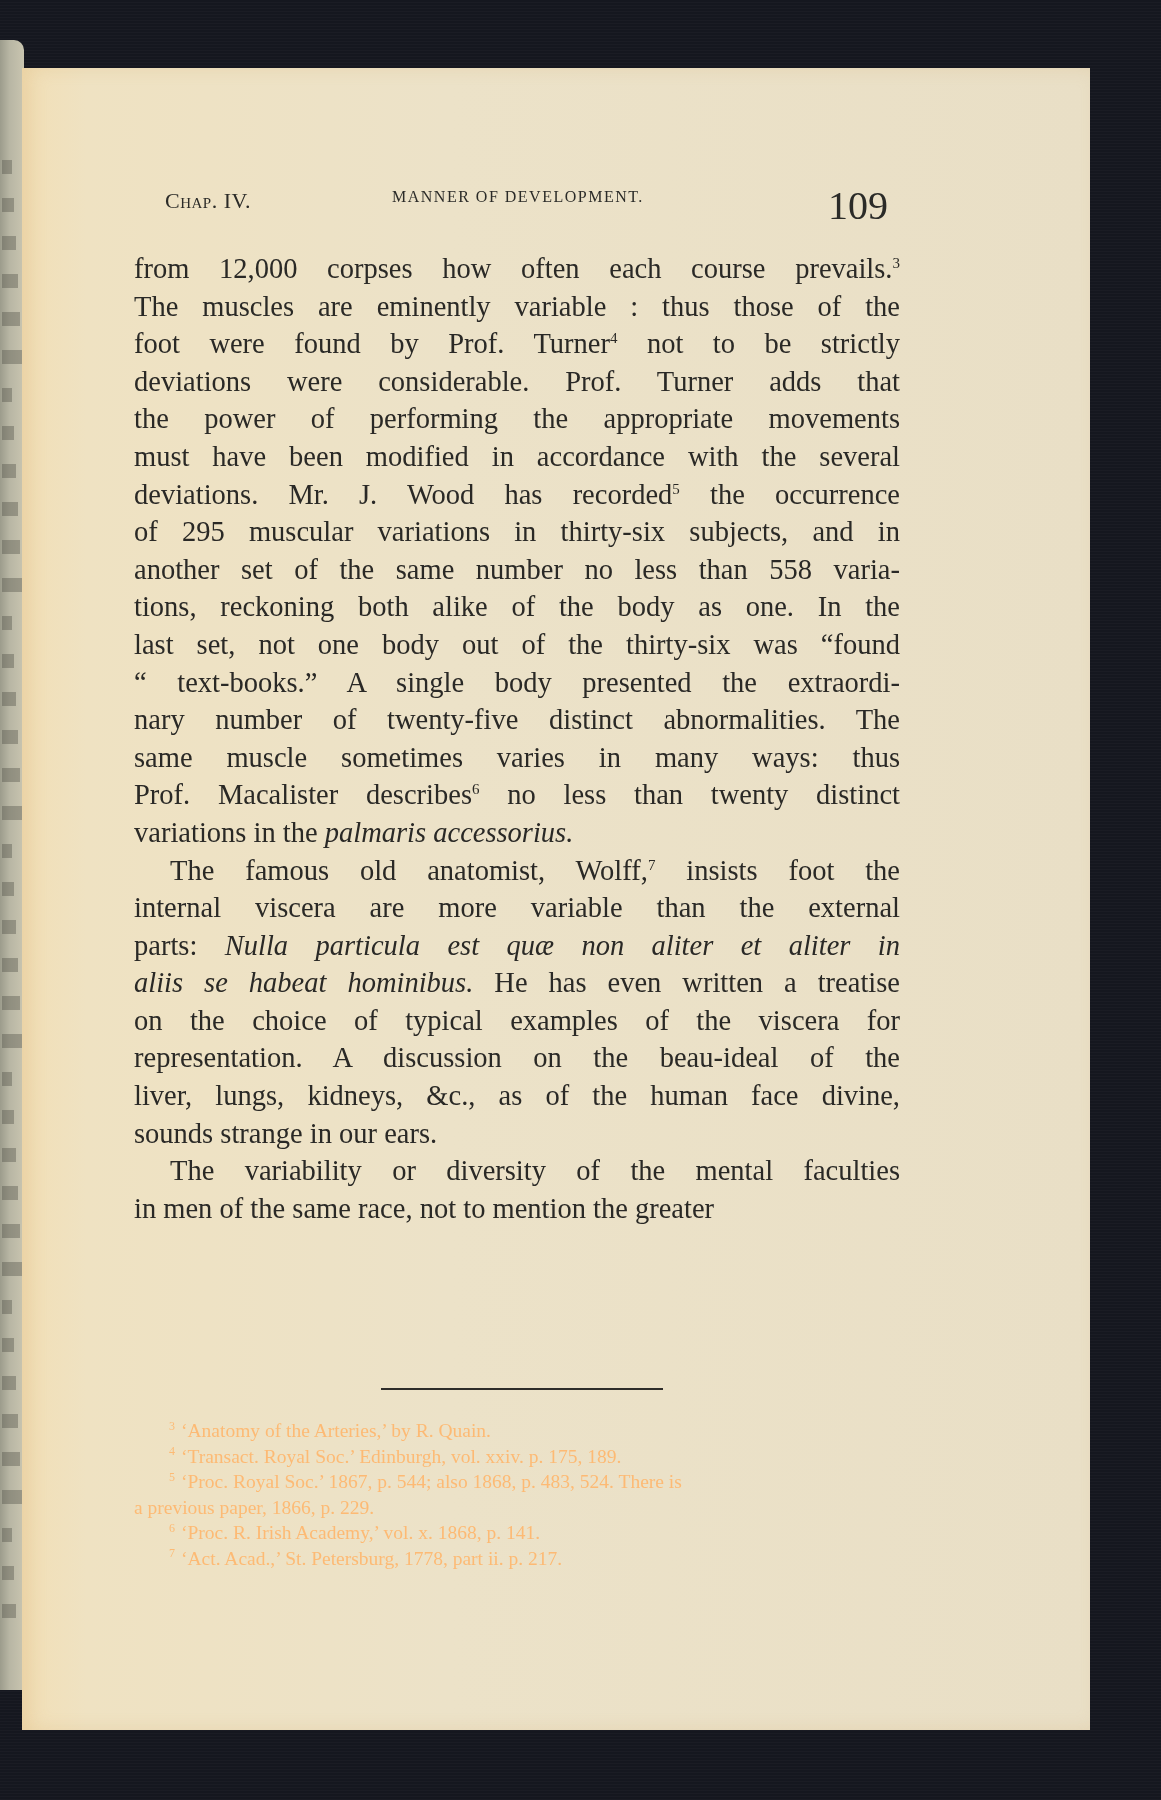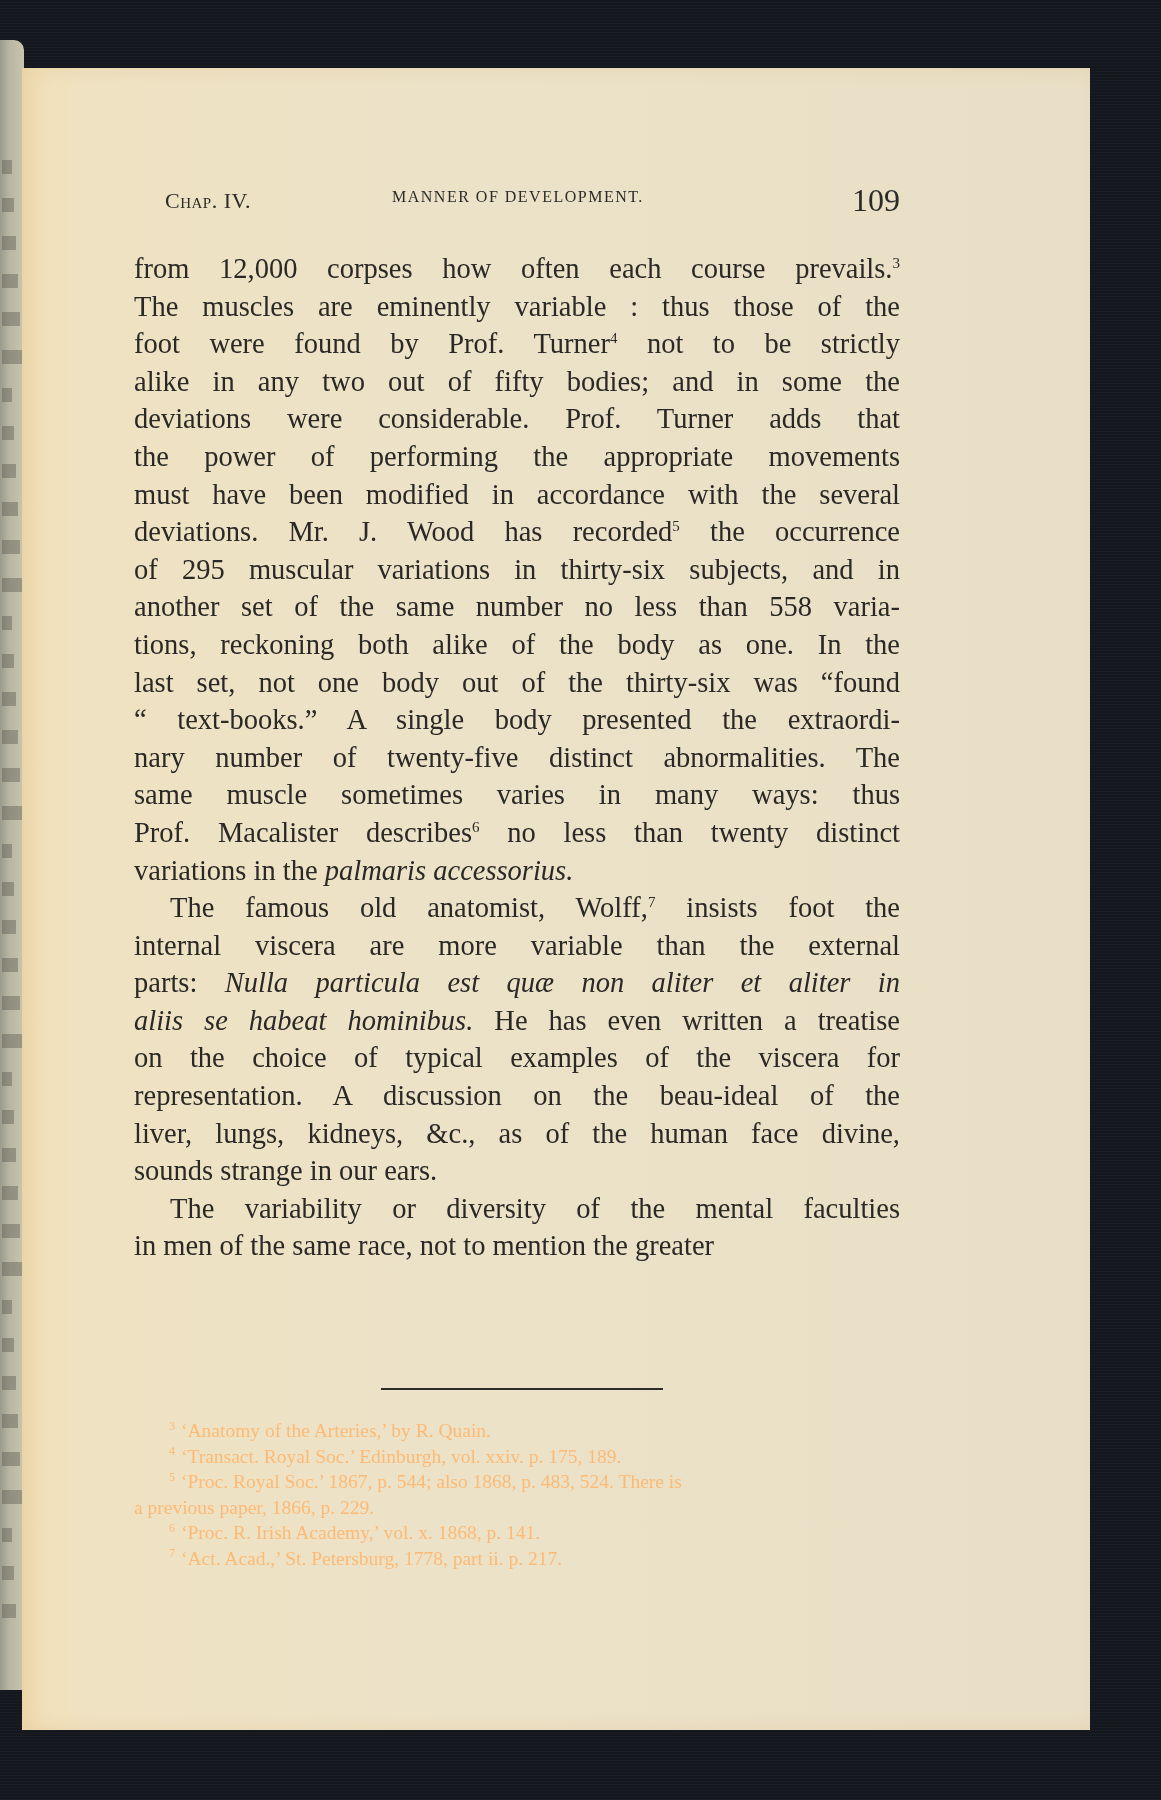--- a/index.html
+++ b/index.html
@@ -22,21 +22,21 @@
     position:absolute; left:22px; top:68px; width:1068px; height:1662px;
     background:linear-gradient(90deg,#f2dfb6 0%,#efe2c2 6%,#ece2c8 40%,#e9dfc6 100%);
     box-shadow: inset 8px 0 18px rgba(200,150,80,0.18);
   }
   .header {
     position:absolute; left:165px; top:182px; width:735px; height:40px;
     color:#2b2b28;
   }
   .hdr-chap { position:absolute; left:0; top:6px; font-size:22px; font-variant:small-caps; letter-spacing:0.5px; }
   .hdr-title { position:absolute; left:227px; top:6px; font-size:16px; letter-spacing:1.5px; }
-  .hdr-page { position:absolute; right:0; top:0; font-size:32px; }
+  .hdr-page { position:absolute; right:12px; top:0; font-size:40px; }
   .body-text {
     position:absolute; left:134px; top:250px; width:766px;
     color:#2a2926; font-size:28.5px; line-height:37.6px;
   }
   .line { display:block; white-space:nowrap; text-align:justify; text-align-last:justify; height:37.6px; }
   .line.last { text-align-last:left; }
   .line.indent { padding-left:36px; }
   sup { font-size:15px; line-height:0; vertical-align:super; }
   i { font-style:italic; }
   .rule {
@@ -100,21 +100,20 @@
 <div class="header">
   <span class="hdr-chap">Chap. IV.</span>
   <span class="hdr-title">MANNER OF DEVELOPMENT.</span>
   <span class="hdr-page">109</span>
 </div>
 
 <div class="body-text" id="body">
     <span class="line"><span>from 12,000 corpses how often each course prevails.</span><sup>3</sup></span>
     <span class="line"><span>The muscles are eminently variable : thus those of the</span></span>
     <span class="line"><span>foot were found by Prof. Turner</span><sup>4</sup><span> not to be strictly</span></span>
-    <span class="line"><span>alike in any two out of fifty bodies; and in some the</span></span>
     <span class="line"><span>deviations were considerable. Prof. Turner adds that</span></span>
     <span class="line"><span>the power of performing the appropriate movements</span></span>
     <span class="line"><span>must have been modified in accordance with the several</span></span>
     <span class="line"><span>deviations. Mr. J. Wood has recorded</span><sup>5</sup><span> the occurrence</span></span>
     <span class="line"><span>of 295 muscular variations in thirty-six subjects, and in</span></span>
     <span class="line"><span>another set of the same number no less than 558 varia-</span></span>
     <span class="line"><span>tions, reckoning both alike of the body as one. In the</span></span>
     <span class="line"><span>last set, not one body out of the thirty-six was “found</span></span>
     <span class="line"><span>“ text-books.” A single body presented the extraordi-</span></span>
     <span class="line"><span>nary number of twenty-five distinct abnormalities. The</span></span>

